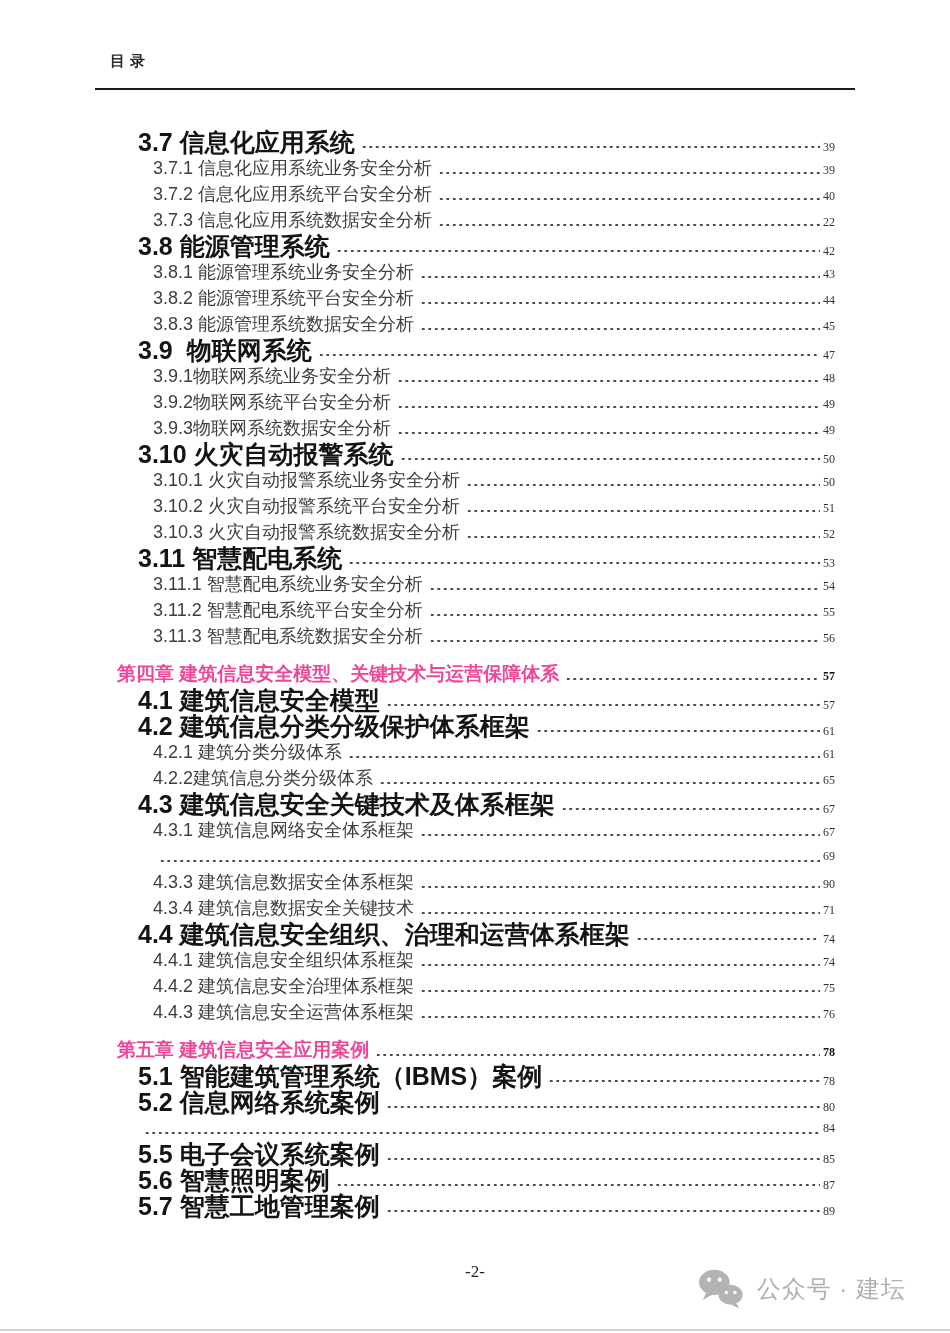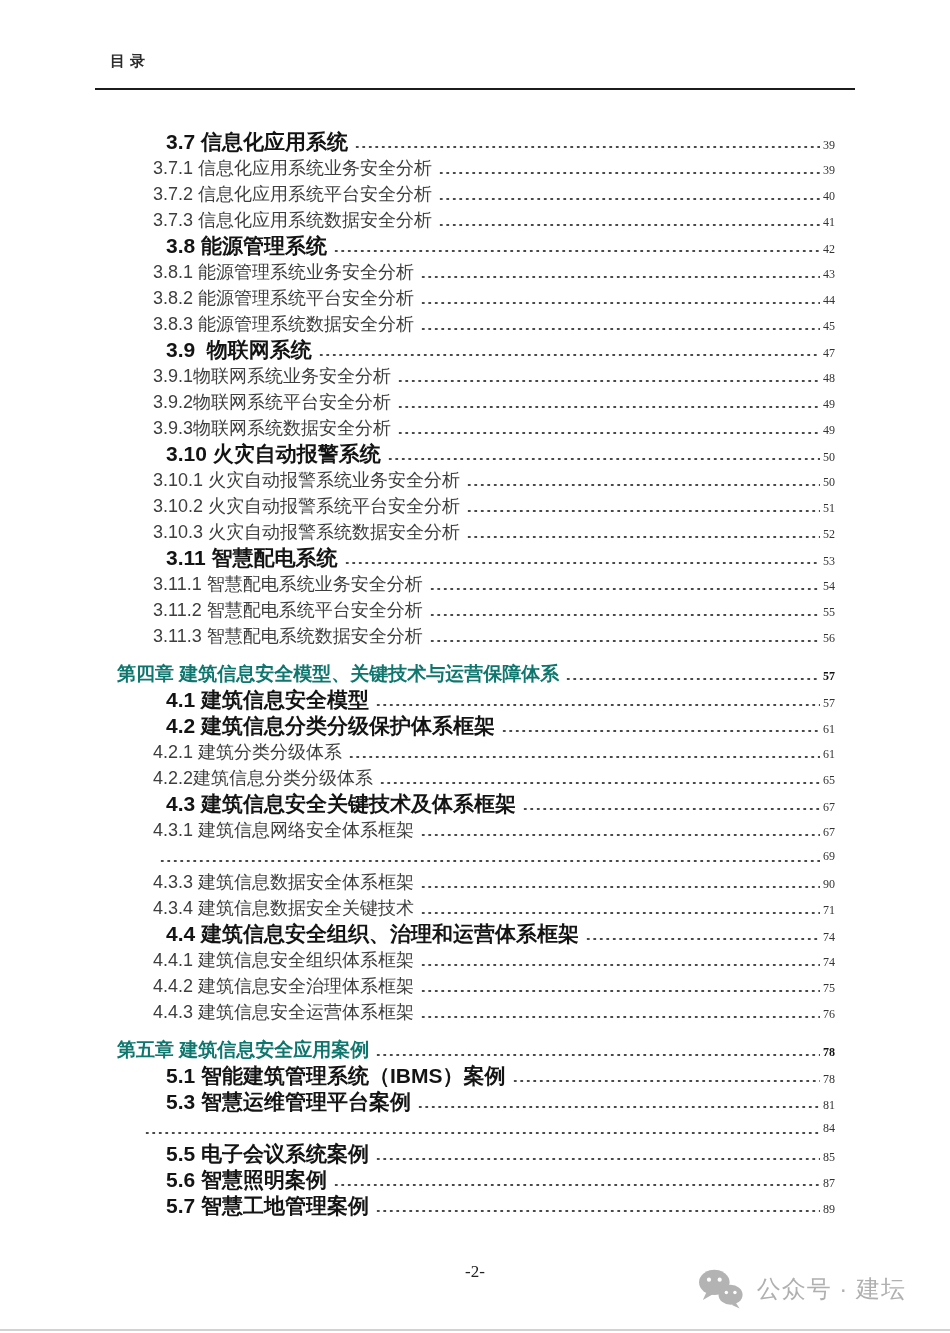--- a/index.html
+++ b/index.html
@@ -54,30 +54,29 @@
   .row .pnum {
     font-family: "Liberation Serif", serif;
     font-size: 12px;
     color: #333333;
   }
 
   .lvl-chapter { padding-left: 22px; margin-top: 12px; }
   .lvl-chapter .label {
     font-weight: 700;
     font-size: 19px;
-    color: #0f766e;
+    color: #ec4899;
   }
   .lvl-chapter .pnum { font-weight: 700; color: #111111; }
 
   .lvl-section { padding-left: 43px; }
   .lvl-section .label {
     font-weight: 700;
-    font-size: 21px;
+    font-size: 25px;
     color: #141414;
-    margin-left: 28px;
   }
 
   .lvl-subsection { padding-left: 58px; }
   .lvl-subsection .label {
     font-weight: 400;
     font-size: 18px;
     color: #3e3e3e;
   }
 
   
@@ -133,21 +132,21 @@
 
   <div class="row lvl-subsection">
     <span class="label">3.7.2 信息化应用系统平台安全分析</span>
     <span class="dots"></span>
     <span class="pnum">40</span>
   </div>
 
   <div class="row lvl-subsection">
     <span class="label">3.7.3 信息化应用系统数据安全分析</span>
     <span class="dots"></span>
-    <span class="pnum">41</span>
+    <span class="pnum">22</span>
   </div>
 
   <div class="row lvl-section">
     <span class="label">3.8 能源管理系统</span>
     <span class="dots"></span>
     <span class="pnum">42</span>
   </div>
 
   <div class="row lvl-subsection">
     <span class="label">3.8.1 能源管理系统业务安全分析</span>
@@ -327,26 +326,26 @@
     <span class="dots"></span>
     <span class="pnum">78</span>
   </div>
 
   <div class="row lvl-section">
     <span class="label">5.1 智能建筑管理系统（IBMS）案例</span>
     <span class="dots"></span>
     <span class="pnum">78</span>
   </div>
 
-
-  <div class="row lvl-section">
-    <span class="label">5.3 智慧运维管理平台案例</span>
-    <span class="dots"></span>
-    <span class="pnum">81</span>
-  </div>
+  <div class="row lvl-section">
+    <span class="label">5.2 信息网络系统案例</span>
+    <span class="dots"></span>
+    <span class="pnum">80</span>
+  </div>
+
 
   <div class="row lvl-section">
     <span class="dots"></span>
     <span class="pnum">84</span>
   </div>
 
   <div class="row lvl-section">
     <span class="label">5.5 电子会议系统案例</span>
     <span class="dots"></span>
     <span class="pnum">85</span>

